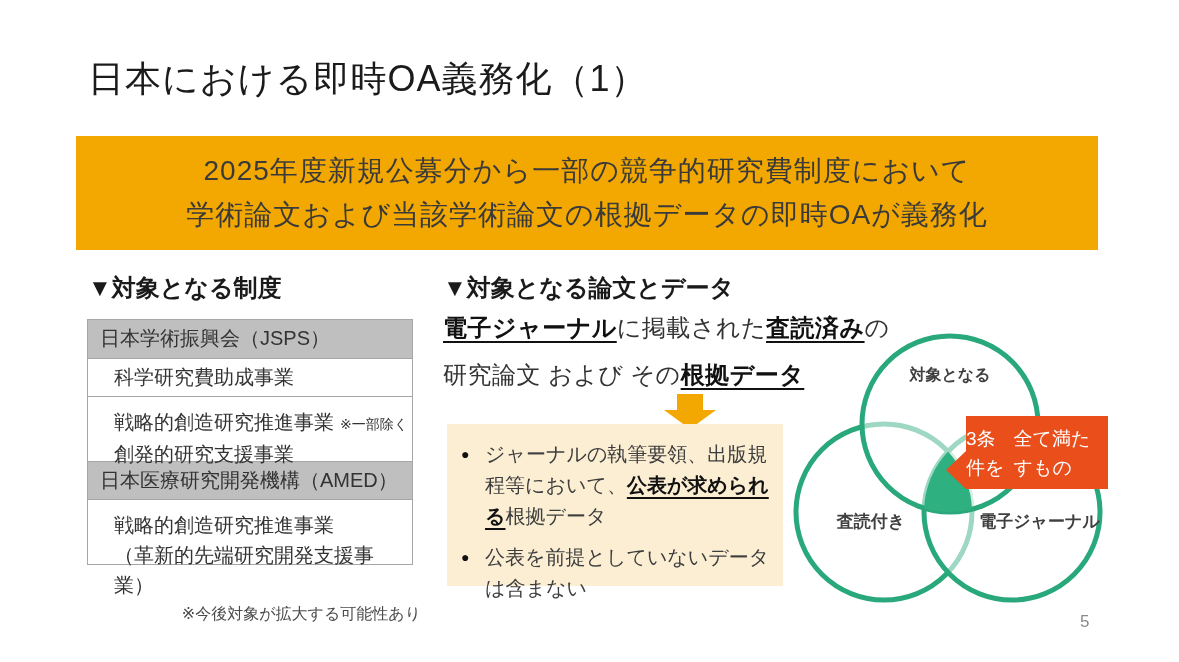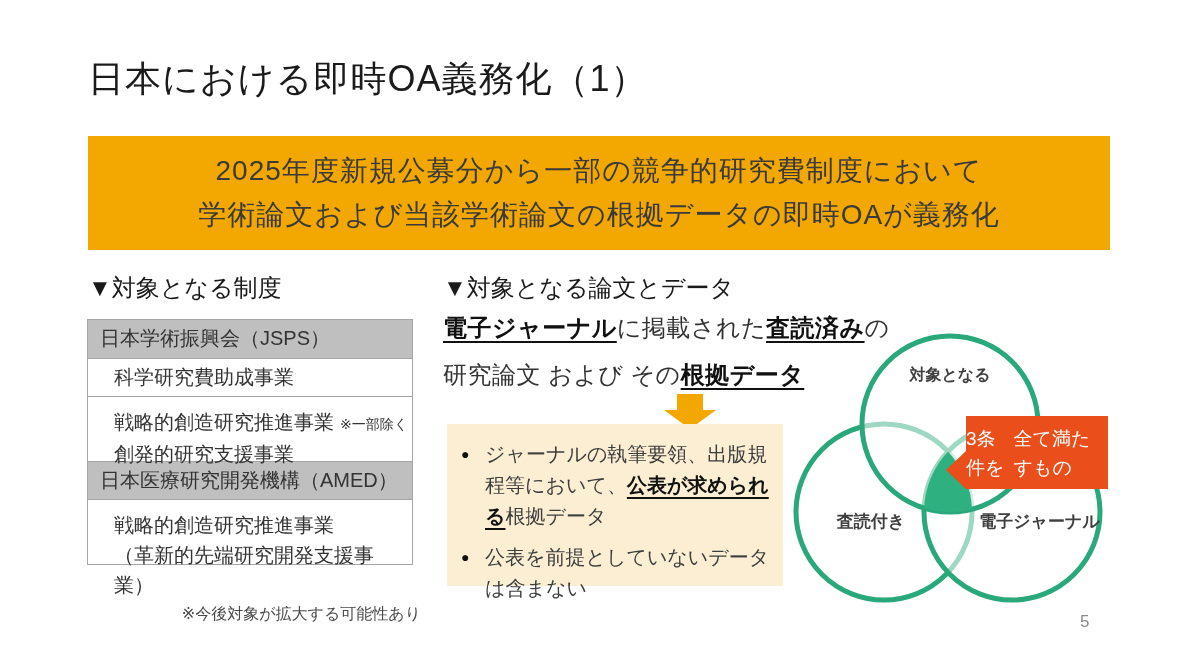--- a/index.html
+++ b/index.html
@@ -1,25 +1,25 @@
 <!DOCTYPE html>
 <html lang="ja"><head>
 <meta charset="utf-8">
 <style>
   * { margin:0; padding:0; box-sizing:border-box; }
   body { background:#fff; font-family:"Liberation Sans","DejaVu Sans",sans-serif; }
   .slide { position:relative; width:1179px; height:662px; background:#ffffff; overflow:hidden; }
 
   .title { position:absolute; left:88px; top:55px; font-size:36px; font-weight:400; color:#1b1b1b; letter-spacing:1px; }
 
-  .banner { position:absolute; left:88px; top:136px; width:1022px; height:114px; background:#F2A800;
+  .banner { position:absolute; left:76px; top:136px; width:1022px; height:114px; background:#F2A800;
             display:flex; flex-direction:column; align-items:center; justify-content:center; }
   .banner div { font-size:28px; line-height:44px; color:#3a3a3a; letter-spacing:1px; }
 
-  .sec-heading { position:absolute; font-size:24px; font-weight:normal; color:#1a1a1a; }
+  .sec-heading { position:absolute; font-size:24px; font-weight:bold; color:#1a1a1a; }
   .heading-left { left:88px; top:272px; }
   .heading-right { left:443px; top:272px; }
 
   .prog-table { position:absolute; left:87px; top:319px; width:326px; border:1px solid #A6A6A6; background:#fff; }
   .row { border-top:1px solid #A6A6A6; font-size:20px; color:#333; }
   .row:first-child { border-top:none; }
   .row.org { background:#BFBFBF; height:38px; line-height:37px; padding-left:12px; }
   .row.program { background:#fff; padding-left:26px; }
   .row.single { height:38px; line-height:37px; }
   .row.double { height:65px; padding-top:10px; line-height:30px; }

